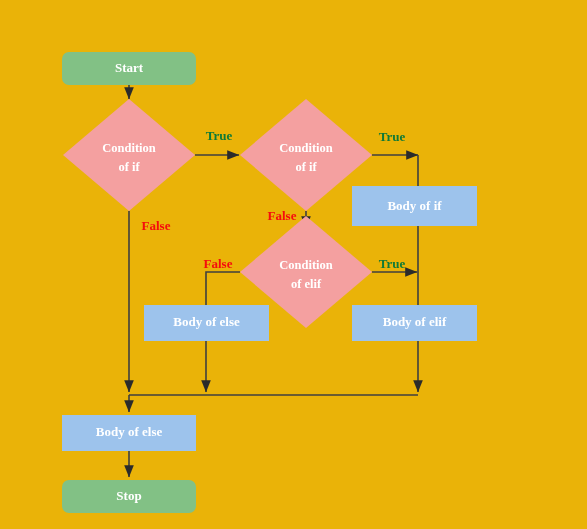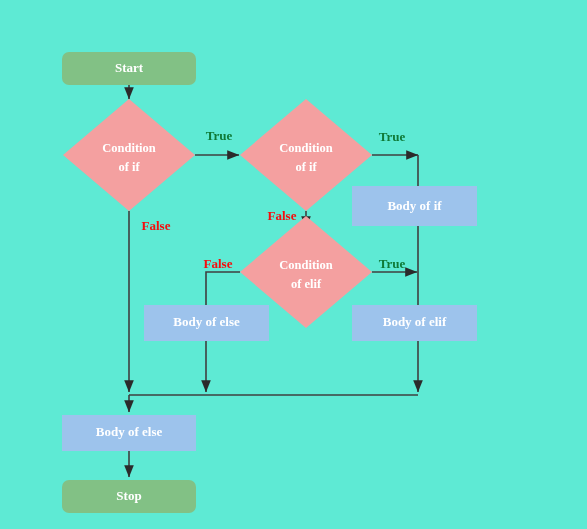--- a/index.html
+++ b/index.html
@@ -7,21 +7,21 @@
     padding: 0;
     background: #ffffff;
   }
   body {
     font-family: "Liberation Serif", "DejaVu Serif", serif;
   }
   #canvas {
     position: relative;
     width: 587px;
     height: 529px;
-    background: #5eead4;
+    background: #eab308;
     overflow: hidden;
   }
   #flow-svg {
     position: absolute;
     left: 0;
     top: 0;
     width: 587px;
     height: 529px;
   }
   .node-label {

